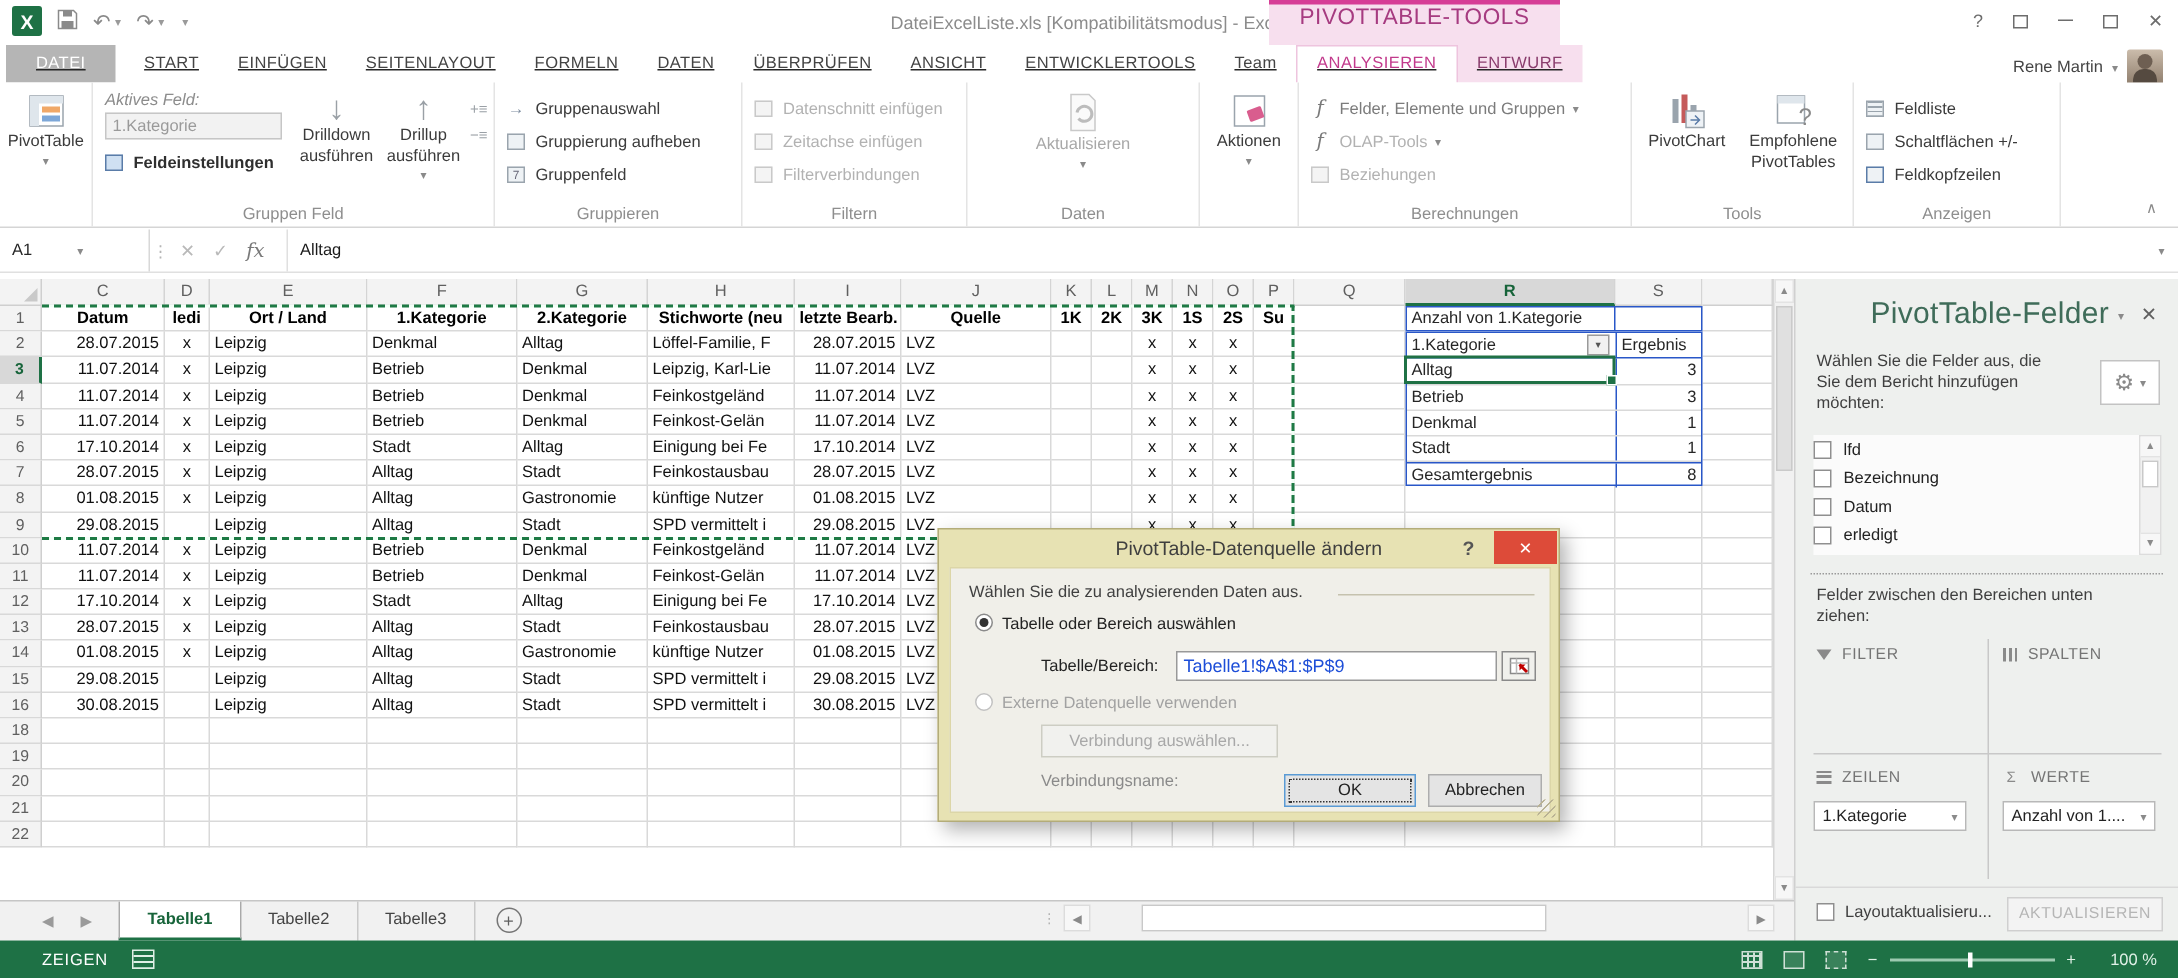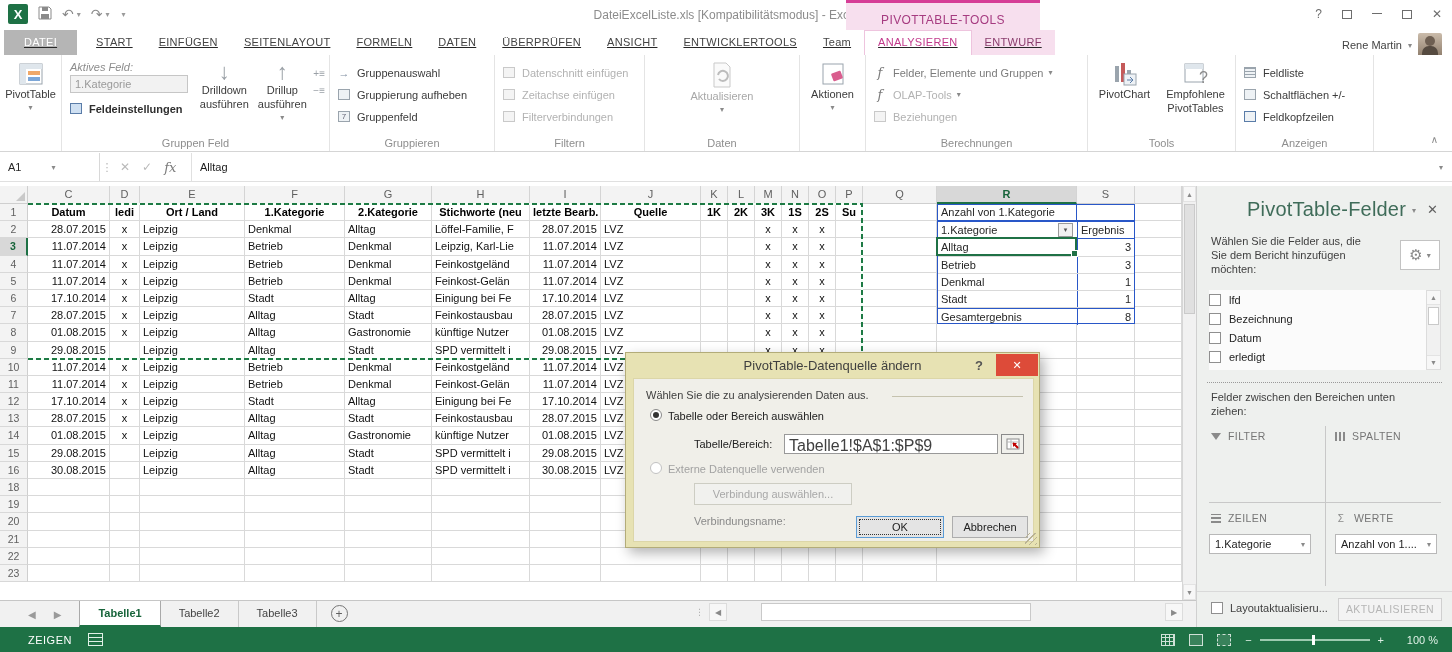--- a/index.html
+++ b/index.html
@@ -13,21 +13,21 @@
   .xlogo{width:20px;height:20px;background:#1e7145;border-radius:2px;color:#fff;font-weight:bold;
          font-size:13px;display:flex;align-items:center;justify-content:center;}
   .qic{color:#8a8a8a;font-size:14px;line-height:1;}
   .qmini{font-size:8px;color:#9a9a9a;margin-left:-7px;}
   #title-text{position:absolute;left:0;right:0;top:8px;text-align:center;color:#8c8c8c;font-size:12px;}
   #winbtns{position:absolute;right:10px;top:7px;display:flex;gap:20px;align-items:center;color:#6d6d6d;font-size:12px;}
   .winbox{display:inline-block;width:10px;height:9px;border:1px solid #6d6d6d;}
   .winline{display:inline-block;width:10px;height:1px;background:#6d6d6d;margin-bottom:2px;}
   #ctxhdr{position:absolute;left:846px;top:0;width:194px;height:30px;background:#f7dfee;text-align:center;}
   #ctxhdr .bar{height:3px;background:#d63d96;}
-  #ctxhdr .lbl{color:#a63b80;font-size:12px;letter-spacing:.4px;padding-top:10px;}
+  #ctxhdr .lbl{color:#a63b80;font-size:15px;letter-spacing:.4px;padding-top:0;}
 
   
   #tabrow{position:absolute;left:0;top:30px;width:1452px;height:25px;background:#fff;display:flex;align-items:stretch;}
   #tabstrip{display:flex;align-items:stretch;margin-left:4px;text-decoration:underline;}
   .tab{padding:6px 13px 0 13px;font-size:11px;color:#444;letter-spacing:.3px;white-space:nowrap;}
   .tab.file{background:#b5b5b5;color:#fff;padding:6px 20px 0 20px;margin-right:6px;}
   .tab.ctx-active{background:#fff;color:#c23a8c;border:1px solid #eec4de;border-bottom:none;padding-top:5px;}
   .tab.ctx{background:#f7dfee;color:#8a3d6d;}
   #user-chip{position:absolute;right:10px;top:33px;display:flex;align-items:center;gap:6px;color:#444;}
   #avatar{width:24px;height:24px;border-radius:2px;background:linear-gradient(#cbbcab,#8d7c6b);position:relative;}
@@ -118,21 +118,21 @@
              display:flex;align-items:center;justify-content:center;font-size:11px;}
   #dlg-body{position:absolute;left:7px;top:25px;width:401px;height:164px;background:#f0efe9;border:1px solid #dcd6a8;}
   #dlg-section{position:absolute;left:12px;top:10px;color:#404040;}
   #dlg-secline{position:absolute;left:258px;right:10px;top:17px;border-top:1px solid #c5c2ae;}
   .radio{position:absolute;width:12px;height:12px;border:1px solid #8a8a8a;border-radius:50%;background:#fff;}
   .radio.on:after{content:"";position:absolute;left:2px;top:2px;width:6px;height:6px;border-radius:50%;background:#333;}
   .radio.dis{border-color:#c2c2c2;}
   #dlg-opt1{position:absolute;left:34px;top:31px;color:#222;}
   #dlg-rangelbl{position:absolute;left:60px;top:59px;color:#222;}
   #dlg-rangeinput{position:absolute;left:150px;top:55px;width:214px;height:20px;background:#fff;border:1px solid #999;
-                  padding:2px 4px;font-size:16px;color:#404040;}
+                  padding:2px 4px;font-size:12px;color:#1d4ed8;}
   #dlg-picker{position:absolute;left:367px;top:55px;width:23px;height:20px;background:#f0f0ec;border:1px solid #8a8a8a;
               display:flex;align-items:center;justify-content:center;}
   #dlg-opt2{position:absolute;left:34px;top:84px;color:#a2a2a2;}
   #dlg-connbtn{position:absolute;left:60px;top:104px;width:158px;height:22px;background:#f1f1ee;border:1px solid #cdcdc3;
                color:#a8a8a8;text-align:center;line-height:20px;}
   #dlg-connname{position:absolute;left:60px;top:136px;color:#8a8a8a;}
   .dlg-btn{position:absolute;top:137px;height:22px;background:#e4e4e4;border:1px solid #adadad;text-align:center;
            line-height:20px;color:#222;}
   #dlg-ok{left:222px;width:88px;border:1px solid #5a9bd5;outline:1px dotted #333;outline-offset:-4px;}
   #dlg-cancel{left:318px;width:76px;}
@@ -904,41 +904,20 @@
         <div class="g-c al-c" style="width: 27px;"></div>
         <div class="g-c al-c" style="width: 27px;"></div>
         <div class="g-c al-c" style="width: 27px;"></div>
         <div class="g-c al-c" style="width: 27px;"></div>
         <div class="g-c al-c" style="width: 27px;"></div>
         <div class="g-c al-l" style="width: 74px;"></div>
         <div class="g-c al-l" style="width: 140px;"></div>
         <div class="g-c al-r" style="width: 58px;"></div>
         <div class="g-c al-l" style="width: 47px;"></div>
       </div>
-      <div class="g-row">
-        <div class="g-rh">23</div>
-        <div class="g-c al-r" style="width: 82px;"></div>
-        <div class="g-c al-c" style="width: 30px;"></div>
-        <div class="g-c al-l" style="width: 105px;"></div>
-        <div class="g-c al-l" style="width: 100px;"></div>
-        <div class="g-c al-l" style="width: 87px;"></div>
-        <div class="g-c al-l" style="width: 98px;"></div>
-        <div class="g-c al-r" style="width: 71px;"></div>
-        <div class="g-c al-l" style="width: 100px;"></div>
-        <div class="g-c al-c" style="width: 27px;"></div>
-        <div class="g-c al-c" style="width: 27px;"></div>
-        <div class="g-c al-c" style="width: 27px;"></div>
-        <div class="g-c al-c" style="width: 27px;"></div>
-        <div class="g-c al-c" style="width: 27px;"></div>
-        <div class="g-c al-c" style="width: 27px;"></div>
-        <div class="g-c al-l" style="width: 74px;"></div>
-        <div class="g-c al-l" style="width: 140px;"></div>
-        <div class="g-c al-r" style="width: 58px;"></div>
-        <div class="g-c al-l" style="width: 47px;"></div>
-      </div>
     </div>
 
   <div class="ants-h" style="left:28px;top:203px;width:835px;"></div>
   <div class="ants-h" style="left:28px;top:358px;width:835px;"></div>
   <div class="ants-v" style="left:861px;top:204px;height:155px;"></div>
 
   <div id="pivot" style="left:937px;top:204px;height:121px;">
     <div class="pv-cell" style="left:0;top:0;width:140px;height:17.2px;">Anzahl von 1.Kategorie</div>
     <div class="pv-cell" style="left:139px;top:0;width:59px;height:17.2px;"></div>
     <div id="pv-body" style="left:0;top:17.2px;width:198px;height:103.2px;">

